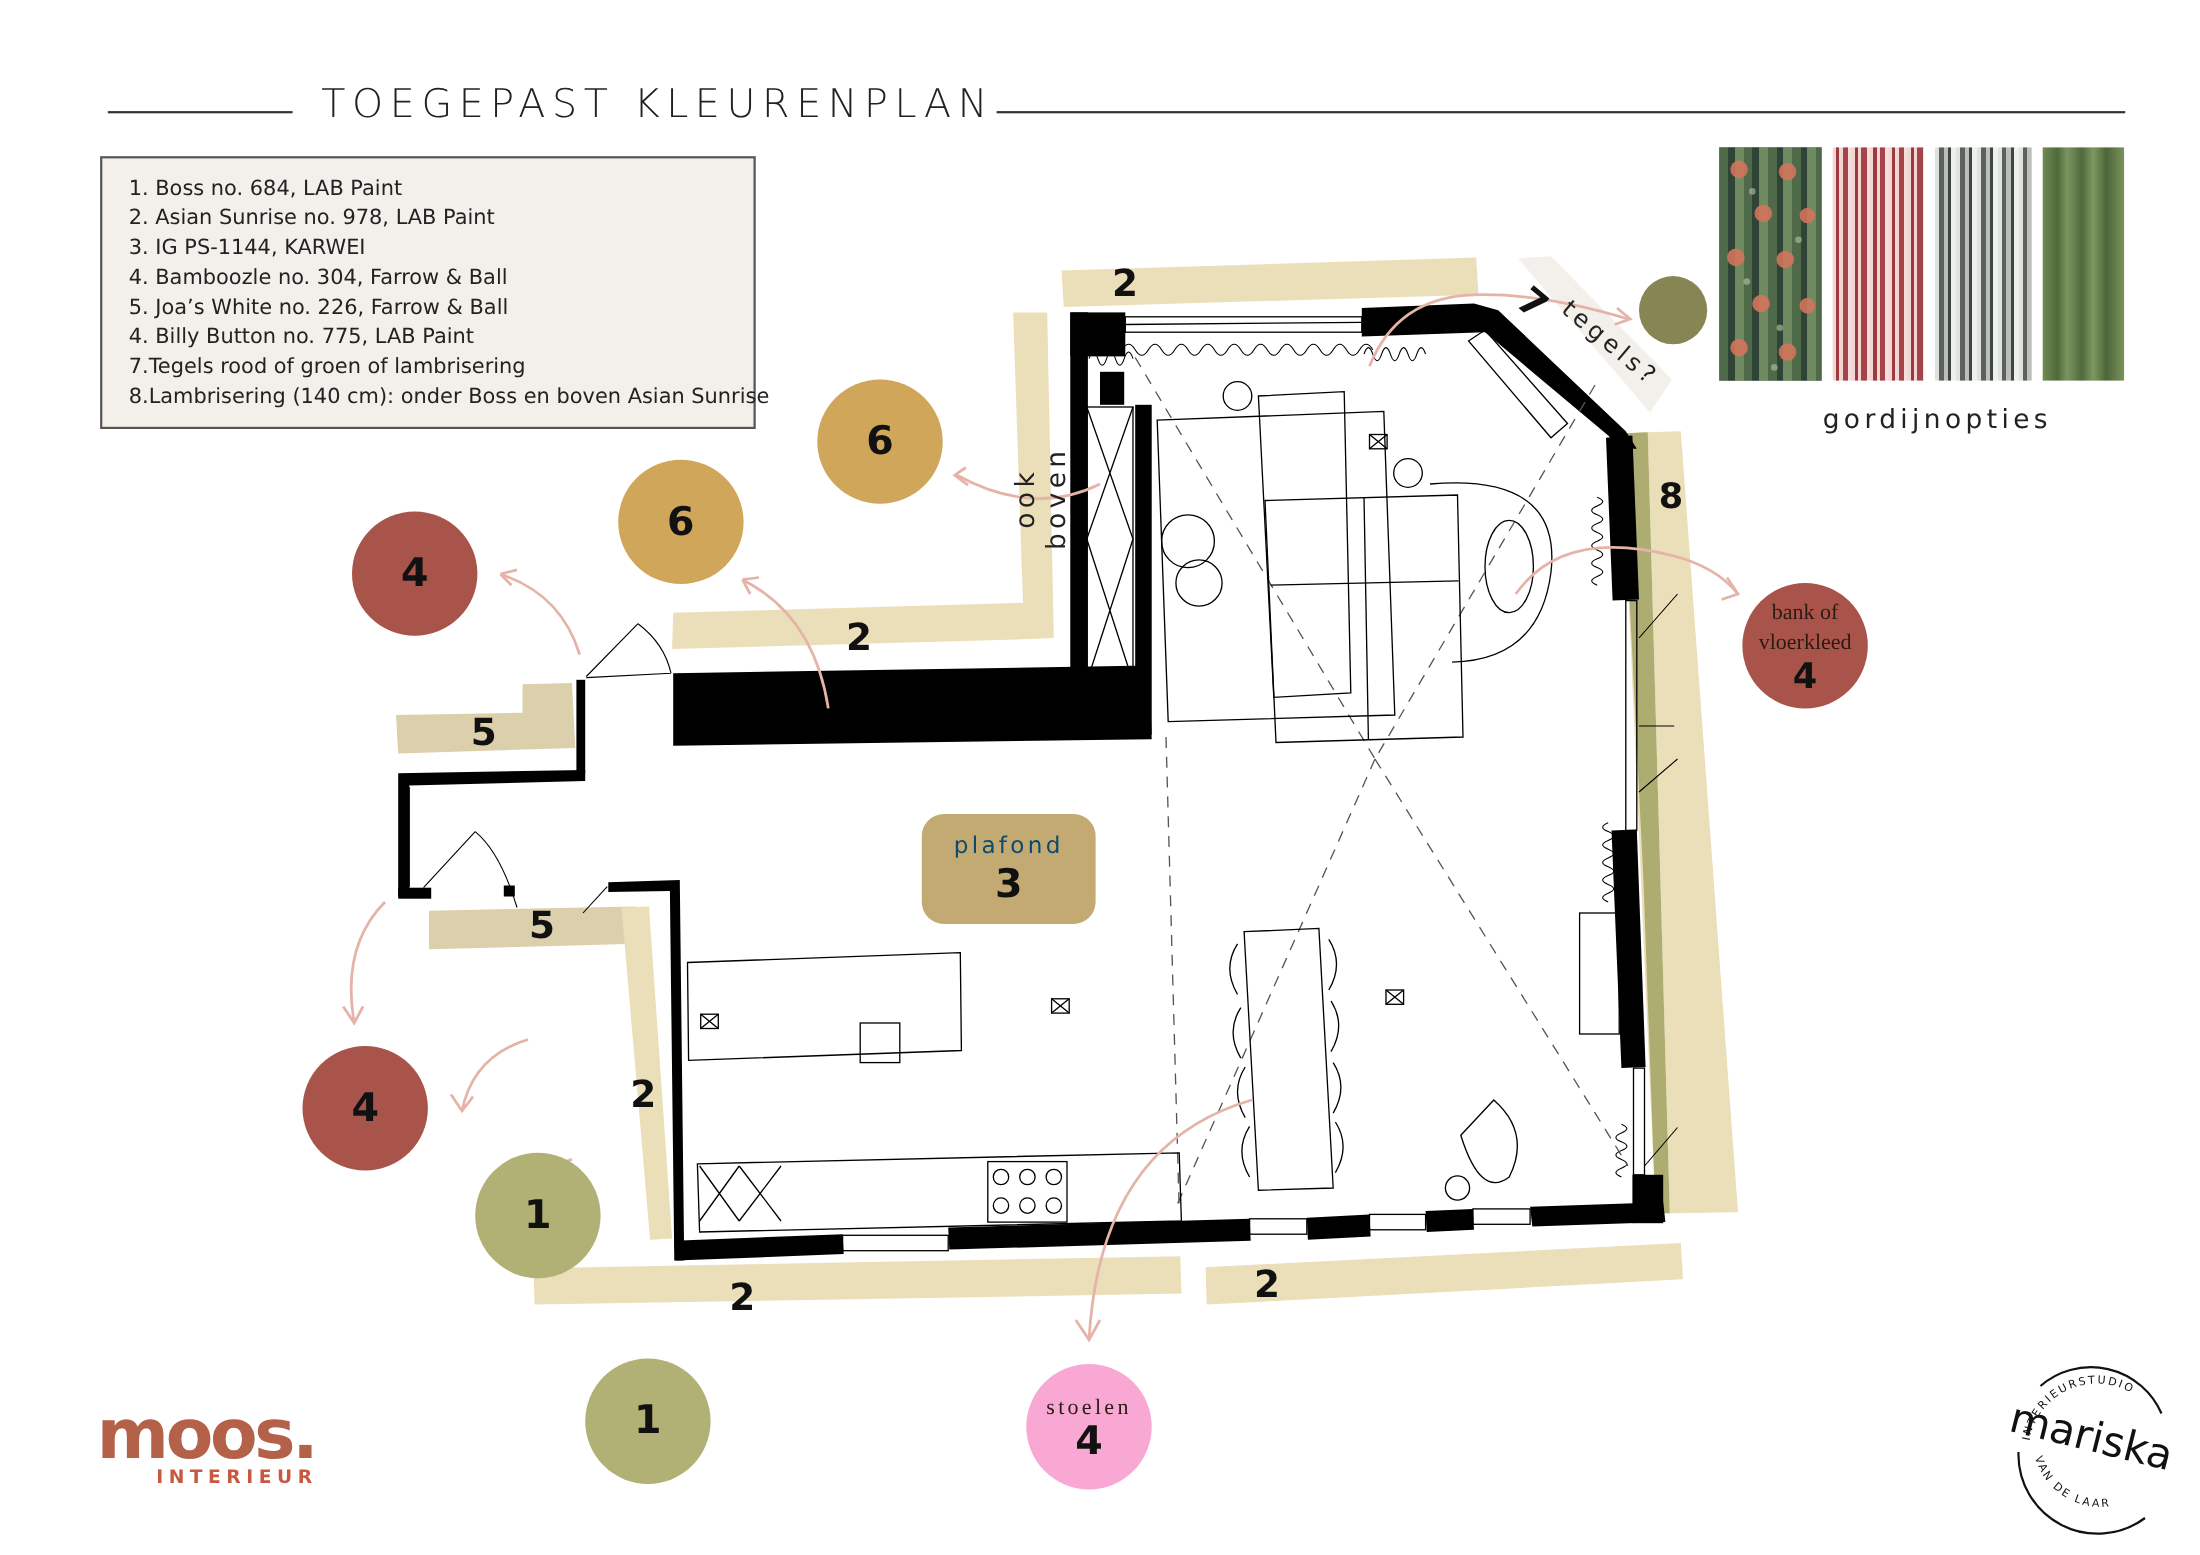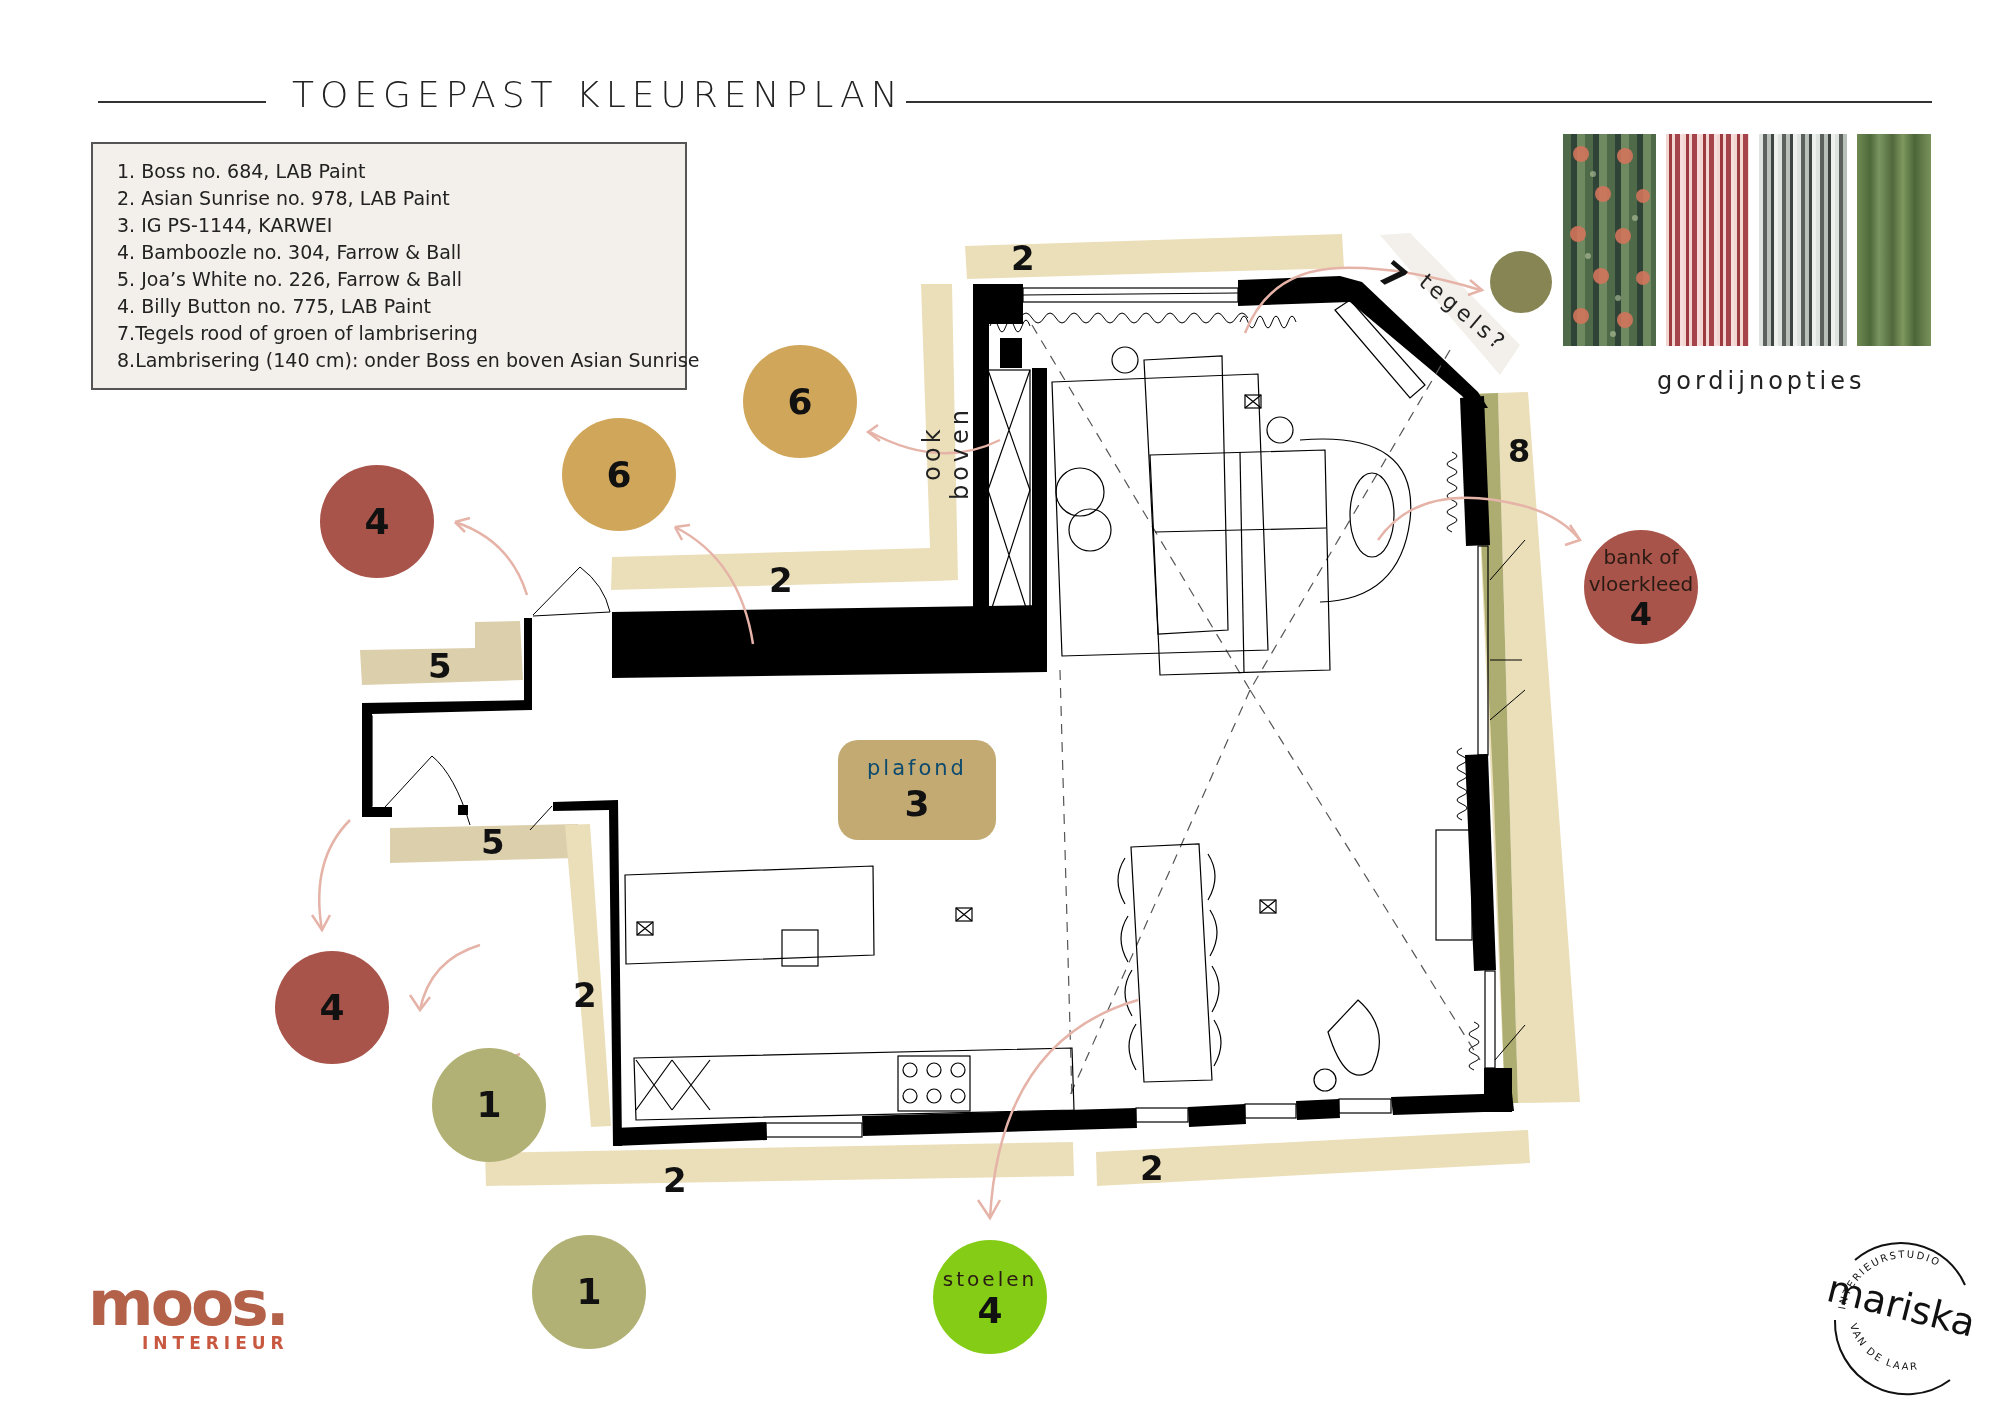--- a/index.html
+++ b/index.html
@@ -4,21 +4,21 @@
 <style>
   html,body{margin:0;padding:0;background:#fff;}
   body{width:2000px;height:1414px;position:relative;overflow:hidden;font-family:"DejaVu Sans","Liberation Sans",sans-serif;color:#1a1a1a;}
   .abs{position:absolute;}
   .title-line{position:absolute;height:2px;background:#333;}
   .title{position:absolute;left:292px;top:74px;font-size:36px;letter-spacing:6px;font-weight:300;font-family:"DejaVu Sans",sans-serif;color:#222;}
   .legend{position:absolute;left:91px;top:142px;width:596px;height:248px;background:#f3efea;border:2px solid #555;box-sizing:border-box;padding:14px 0 10px 24px;}
   .legend-item{font-size:19px;line-height:27px;color:#222;white-space:nowrap;}
   .circle{position:absolute;border-radius:50%;display:flex;flex-direction:column;align-items:center;justify-content:center;text-align:center;}
   .num{font-weight:bold;font-size:36px;color:#111;line-height:1;}
-  .circle .sub{font-size:20px;line-height:27px;color:#2a1a14;}
+  .circle .sub{font-size:20px;line-height:27px;color:#2a1a14;font-family:Liberation Serif, serif;}
   .circle .sub.spaced{letter-spacing:3px;}
   .strip-label{position:absolute;font-weight:bold;font-size:34px;color:#111;}
   .curtains{position:absolute;left:1563px;top:134px;display:flex;gap:10px;}
   .swatch{width:93px;height:212px;}
   .gordijn{position:absolute;left:1657px;top:367px;font-size:24px;letter-spacing:4px;color:#222;text-align:center;}
   .plafond{position:absolute;left:838px;top:740px;width:158px;height:100px;background:#c2aa72;border-radius:20px;text-align:center;}
   .plafond .lbl{font-size:21px;letter-spacing:3px;color:#0c4a6e;margin-top:16px;}
   .plafond .num{margin-top:6px;}
   .moos{position:absolute;left:88px;top:1272px;font-family:"DejaVu Sans",sans-serif;font-weight:bold;font-size:63px;color:#b4614a;letter-spacing:-3px;line-height:1;}
   .moos-sub{position:absolute;left:142px;top:1333px;font-size:17px;letter-spacing:5px;color:#c8583f;font-weight:bold;}
@@ -270,21 +270,21 @@
 </div>
 <div class="circle" style="left:275px;top:951px;width:114px;height:113px;background:#a9544a;">
   <span class="num">4</span>
 </div>
 <div class="circle" style="left:432px;top:1048px;width:114px;height:114px;background:#b2b175;">
   <span class="num">1</span>
 </div>
 <div class="circle" style="left:532px;top:1235px;width:114px;height:114px;background:#b2b175;">
   <span class="num">1</span>
 </div>
-<div class="circle" style="left:933px;top:1240px;width:114px;height:114px;background:#84cc16;">
+<div class="circle" style="left:933px;top:1240px;width:114px;height:114px;background:#f9a8d4;">
   <span class="sub spaced">stoelen</span>
   <span class="num">4</span>
 </div>
 <div class="circle" style="left:1584px;top:530px;width:114px;height:114px;background:#a9544a;">
   <span class="sub">bank of</span>
   <span class="sub">vloerkleed</span>
   <span class="num" style="font-size:32px;">4</span>
 </div>
 
 <div class="moos">moos.</div>

